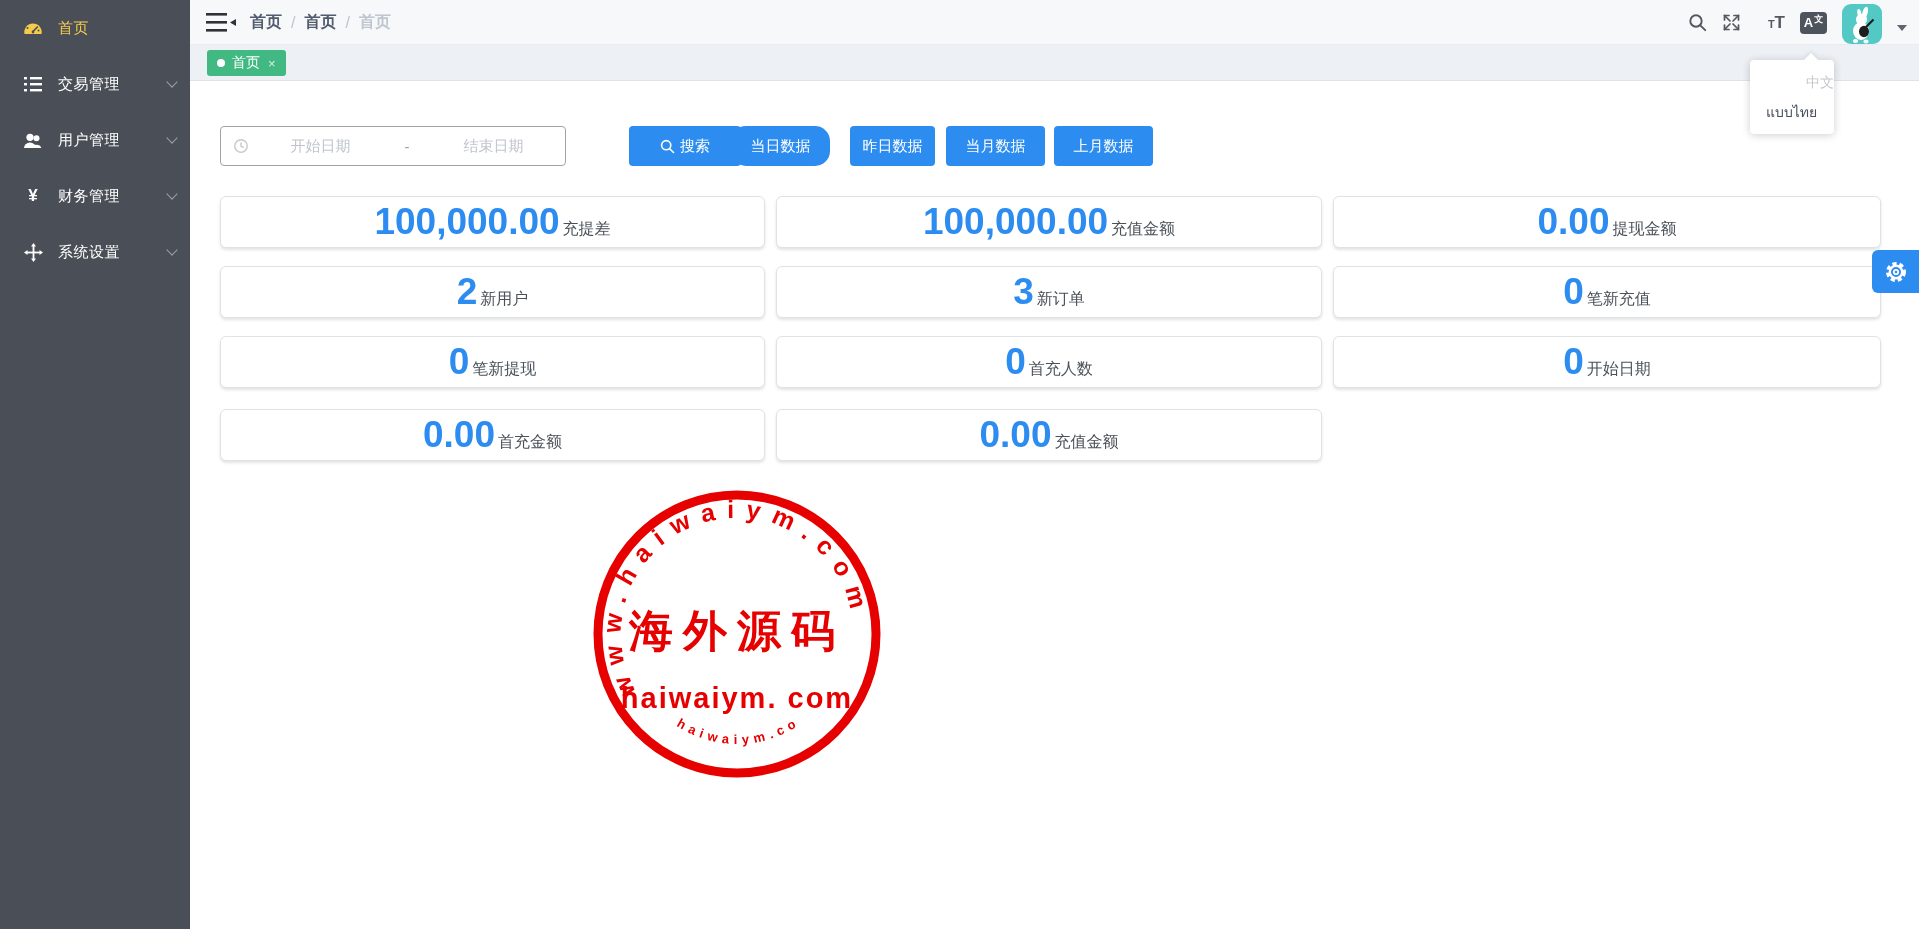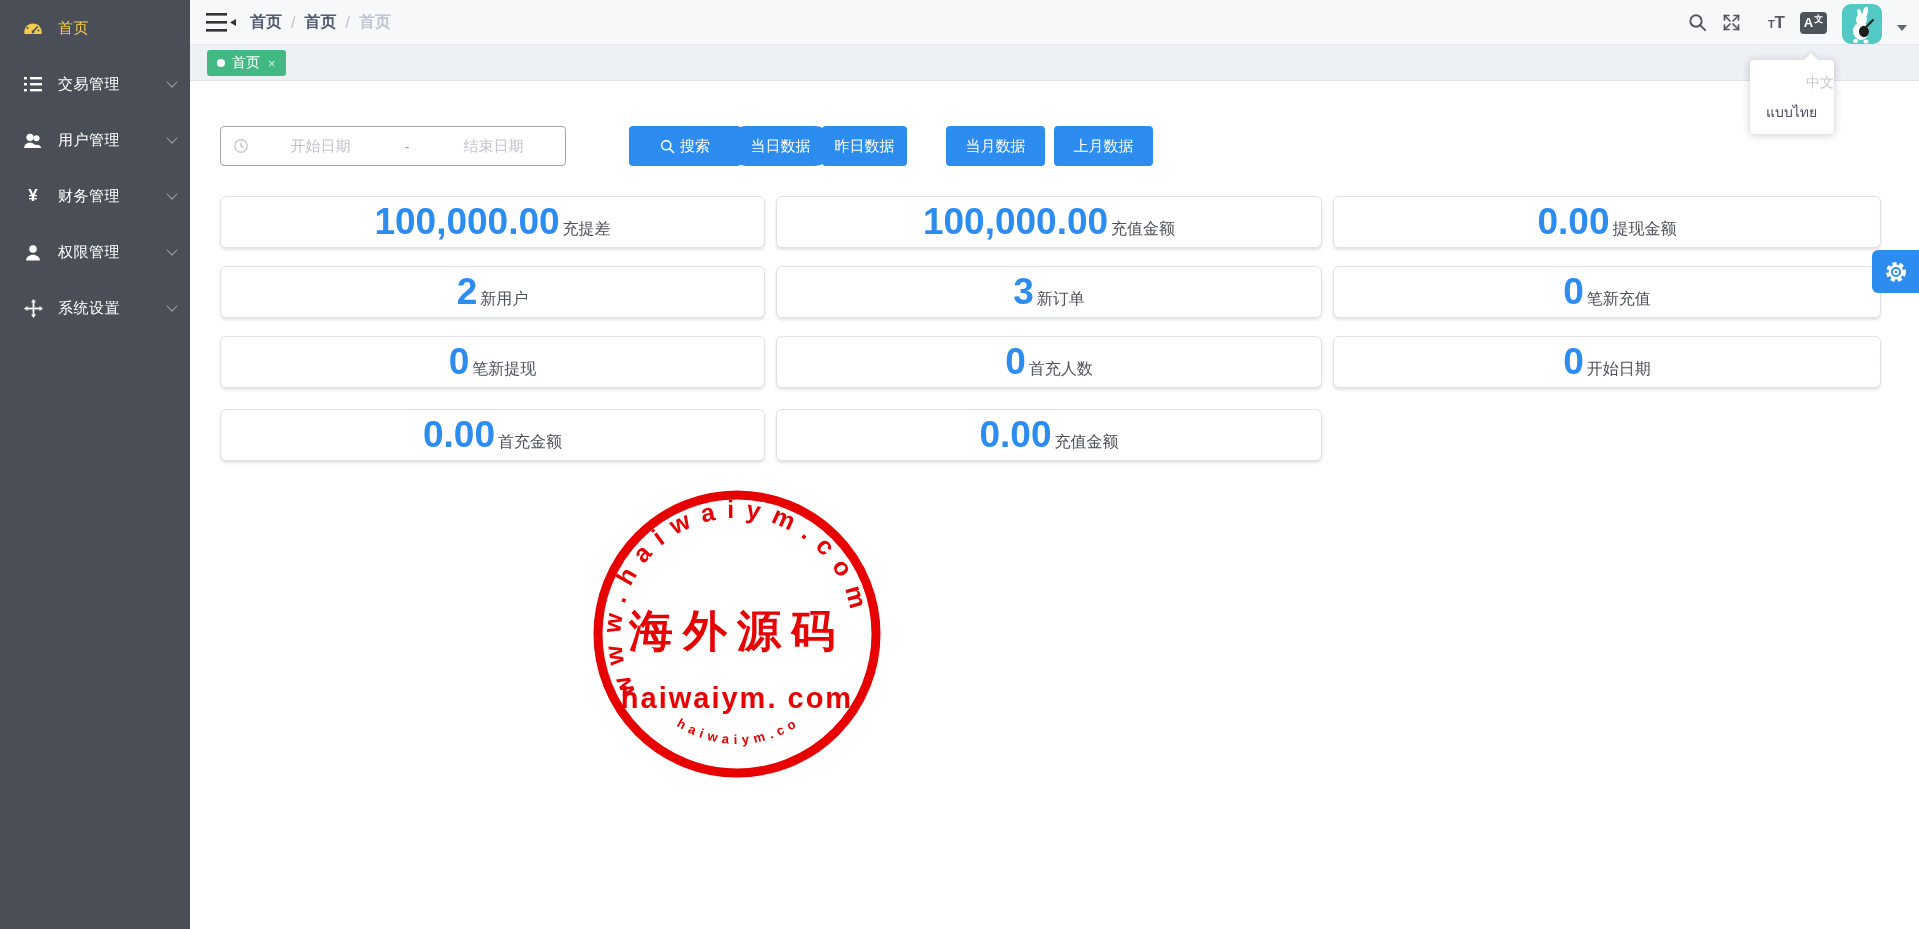--- a/index.html
+++ b/index.html
@@ -52,21 +52,21 @@
 
   .date-range { position:absolute; left:30px; top:44px; width:346px; height:40px; background:#fff; border:1px solid #a3a3a3; border-radius:4px; display:flex; align-items:center; cursor:text; }
   .date-range .clock { margin-left:12px; display:flex; }
   .dr-ph { color:#c0c4cc; font-size:15px; text-align:center; }
   .dr-start, .dr-end { flex:1; }
   .dr-sep { width:30px; color:#9aa0a6; }
 
   .btn { position:absolute; top:44px; height:40px; background:#2d8cf0; color:#fff; border:none; border-radius:4px; font-size:15px; font-family:inherit; display:flex; align-items:center; justify-content:center; cursor:pointer; }
   .btn-search { left:439px; width:112px; gap:5px; }
   .btn-q1 { left:541px; width:99px;border-radius:15px; }
-  .btn-q2 { left:632px; width:85px; }
+  .btn-q2 { left:660px; width:85px; }
   .btn-q3 { left:756px; width:99px; }
   .btn-q4 { left:864px; width:99px; }
 
   .card { position:absolute; height:52px; background:#fff; border:1px solid #dfe3e8; border-radius:6px; box-shadow:0 2px 3px rgba(31,35,41,.13); display:flex; align-items:baseline; justify-content:center; }
   .card .val { color:#2d8cf0; font-size:37px; font-weight:bold; line-height:50px; }
   .card .lbl { color:#4a5158; font-size:16px; margin-left:3px; }
 
   
   .gear-fab { position:absolute; right:0; top:250px; width:47px; height:43px; background:#2d8cf0; border-radius:6px 0 0 6px; display:flex; align-items:center; justify-content:center; cursor:pointer; z-index:20; }
 
@@ -115,30 +115,20 @@
           </svg>
       </span>
       <span class="s-label">用户管理</span>
       <span class="chev"></span>
     </div>
     <div class="side-item">
       <span class="s-icon">
         <span class="yen-glyph">¥</span>
       </span>
       <span class="s-label">财务管理</span>
-      <span class="chev"></span>
-    </div>
-    <div class="side-item">
-      <span class="s-icon">
-        <svg width="18" height="17" viewBox="0 0 18 17">
-            <circle cx="9" cy="5" r="3.8" fill="#fff"></circle>
-            <path d="M2 16.5 a7 5.8 0 0 1 14 0 z" fill="#fff"></path>
-          </svg>
-      </span>
-      <span class="s-label">权限管理</span>
       <span class="chev"></span>
     </div>
     <div class="side-item">
       <span class="s-icon">
         <svg width="19" height="19" viewBox="0 0 19 19">
             <line x1="9.5" y1="3" x2="9.5" y2="16" stroke="#fff" stroke-width="1.8"></line>
             <line x1="3" y1="9.5" x2="16" y2="9.5" stroke="#fff" stroke-width="1.8"></line>
             <polygon points="9.5,0 7,3.5 12,3.5" fill="#fff"></polygon>
             <polygon points="9.5,19 7,15.5 12,15.5" fill="#fff"></polygon>
             <polygon points="0,9.5 3.5,7 3.5,12" fill="#fff"></polygon>

